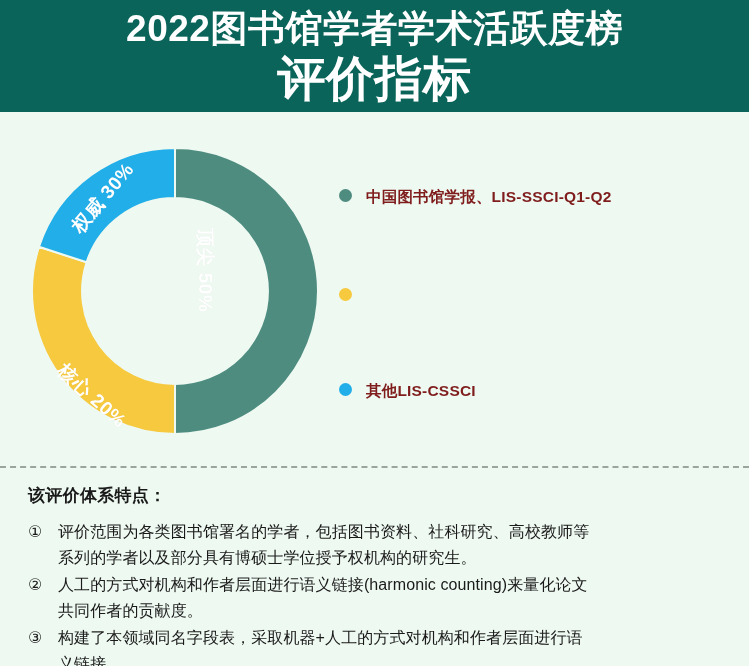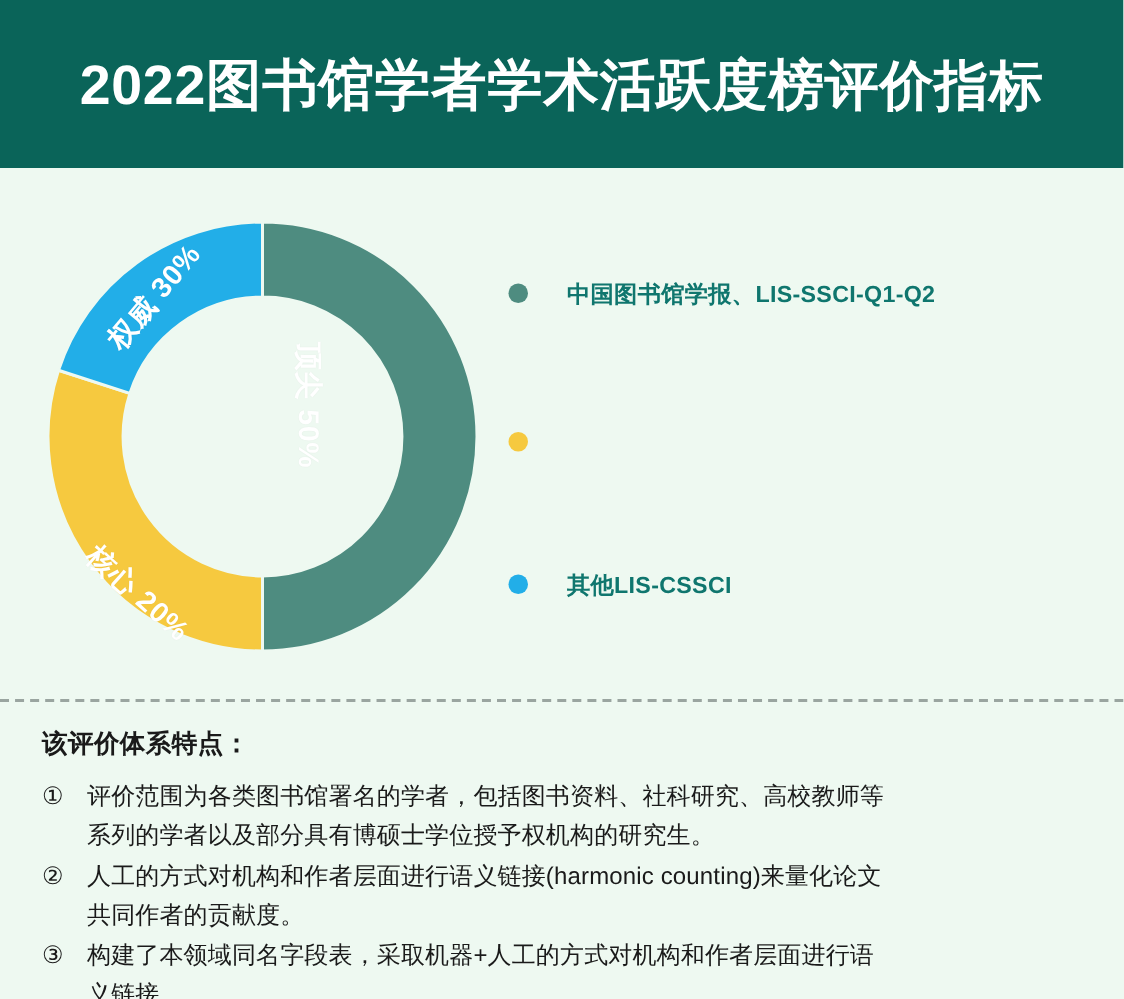--- a/index.html
+++ b/index.html
@@ -21,35 +21,36 @@
   }
 
   
   .header {
     position: absolute;
     left: 0; top: 0;
     width: 749px;
     height: 112px;
     background: #0a6459;
     display: flex;
+    flex-direction: column;
     align-items: center;
     justify-content: center;
     box-sizing: border-box;
     padding-top: 2px;
   }
   .header-line {
     color: #ffffff;
     font-size: 37px;
     font-weight: bold;
     line-height: 1.18;
     letter-spacing: 0.5px;
     white-space: nowrap;
   }
   .header-line.sub {
-    font-size: 36px;
+    font-size: 48px;
   }
 
   
   .chart-area {
     position: absolute;
     left: 0; top: 112px;
     width: 749px;
     height: 354px;
   }
   .donut-wrap {
@@ -112,24 +113,24 @@
   .legend-item.i2 { top: 266px; }
   .legend-dot {
     width: 13px;
     height: 13px;
     border-radius: 50%;
     flex: 0 0 auto;
     margin-top: 5px;
   }
   .legend-item.i1 .legend-dot { margin-top: 21px; }
   .legend-text {
-    margin-left: 26px;
+    margin-left: 14px;
     font-size: 15.5px;
     font-weight: bold;
-    color: #0f766e;
+    color: #7f1d1d;
     line-height: 1.62;
     letter-spacing: 0.2px;
     text-align: center;
   }
   .legend-text div { white-space: nowrap; }
 
   
   .divider {
     position: absolute;
     left: 0;

